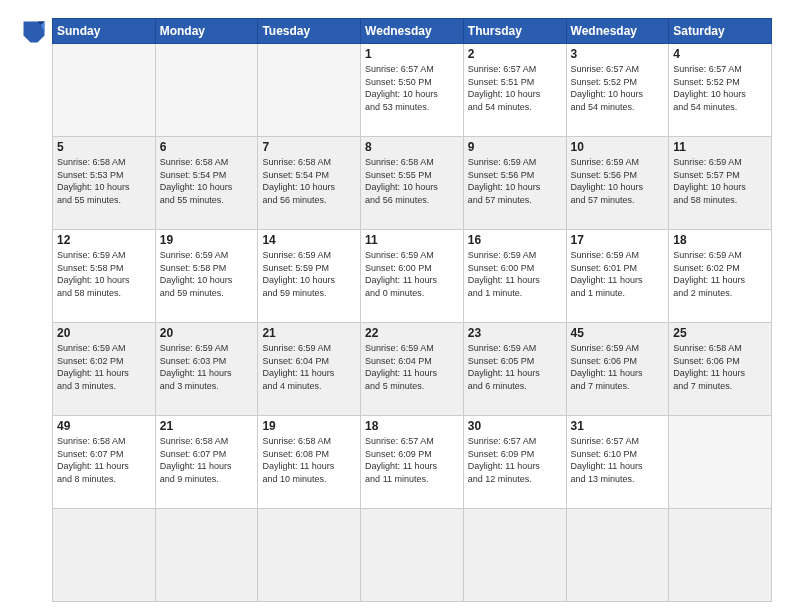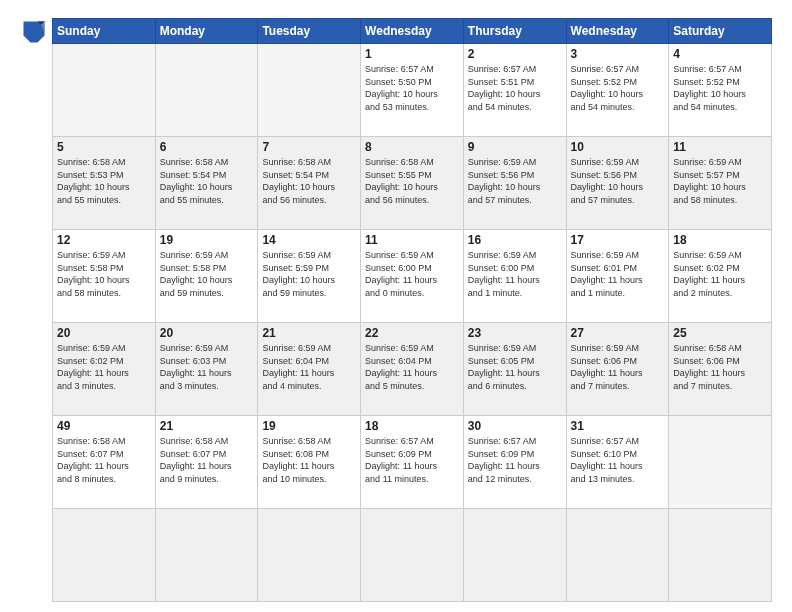--- a/index.html
+++ b/index.html
@@ -304,21 +304,21 @@
 and 5 minutes.</div>
           </td>
           <td class="shade">
             <span class="day-num">23</span>
             <div class="day-info" style="white-space: pre-line;">Sunrise: 6:59 AM
 Sunset: 6:05 PM
 Daylight: 11 hours
 and 6 minutes.</div>
           </td>
           <td class="shade">
-            <span class="day-num">27</span>
+            <span class="day-num">45</span>
             <div class="day-info" style="white-space: pre-line;">Sunrise: 6:59 AM
 Sunset: 6:06 PM
 Daylight: 11 hours
 and 7 minutes.</div>
           </td>
           <td class="shade">
             <span class="day-num">25</span>
             <div class="day-info" style="white-space: pre-line;">Sunrise: 6:58 AM
 Sunset: 6:06 PM
 Daylight: 11 hours

